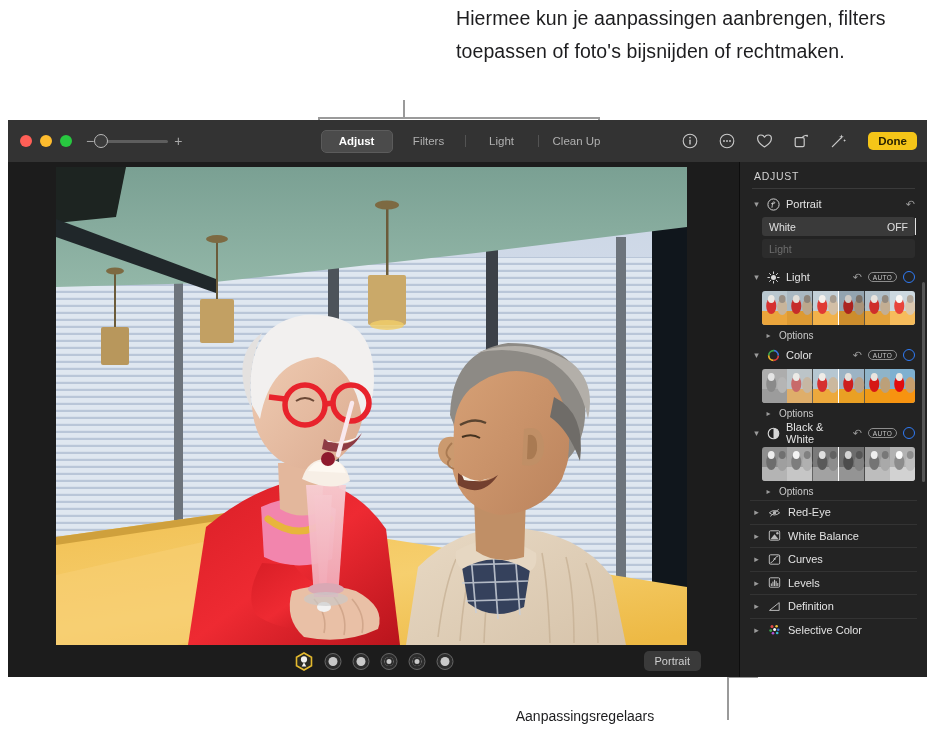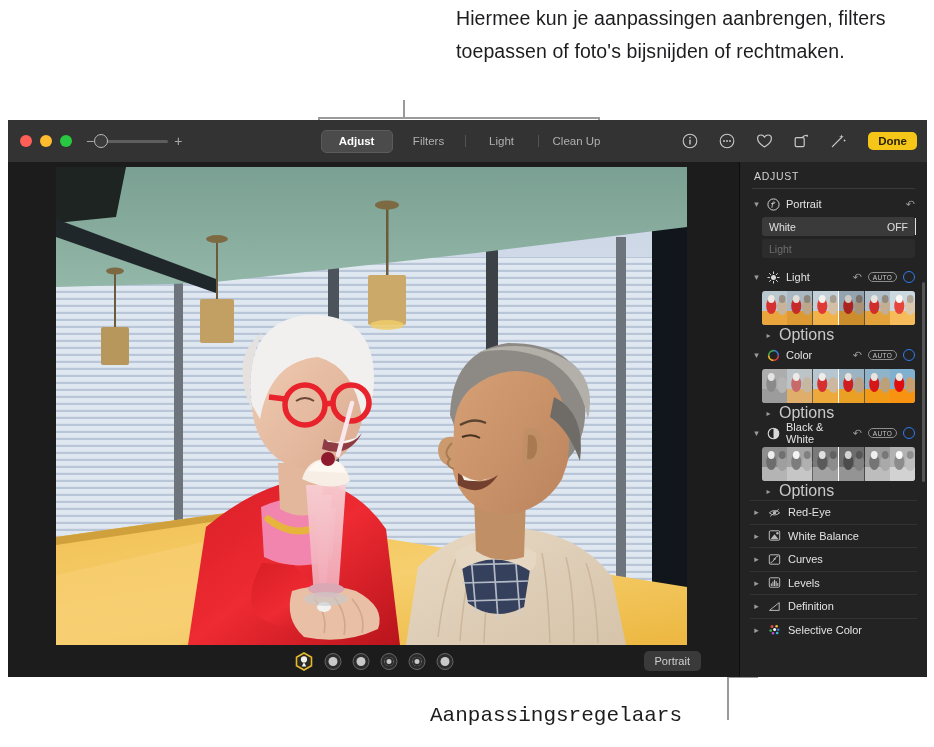--- a/index.html
+++ b/index.html
@@ -17,25 +17,24 @@
     left: 428px; top: 2px; width: 470px;
     font-size: 19.5px;
     line-height: 33px;
     color: #1d1d1f;
     letter-spacing: .1px;
     margin-left: 28px;
   }
   .callout-bottom {
     position: absolute;
     left: 430px; top: 702px; width: 310px;
-    font-size: 21px;
+    font-size: 14px;
     line-height: 28px;
     color: #1d1d1f;
-    text-align: left;
-    font-family: Liberation Mono, monospace;
+    text-align: center;
   }
 
   
   .leader { position: absolute; background: #9a9a9a; }
   #lead-v-main  { left: 403px; top: 100px;  width: 1.6px; height: 18px; }
   #lead-h-main  { left: 318px; top: 117px;  width: 282px; height: 1.6px; }
   #lead-v-left  { left: 318px; top: 117px;  width: 1.6px; height: 16px; }
   #lead-v-right { left: 598px; top: 117px;  width: 1.6px; height: 16px; }
 
   
@@ -280,21 +279,21 @@
   }
   .fs-cell { flex: 1; position: relative; }
   .fs-div { width: 1.5px; background: #ffffff; }
 
   .options-row {
     display: flex; align-items: center; gap: 6px;
     padding: 2px 2px 3px 14px;
     height: 17px;
   }
   .options-row .chev { font-size: 8px; }
-  .options-row .olbl { font-size: 16px; color: #c9c9c9; }
+  .options-row .olbl { font-size: 10px; color: #c9c9c9; }
 
   .list-row {
     display: flex; align-items: center;
     height: 23.5px; gap: 7px;
     padding: 0 2px;
     border-top: 1px solid #333333;
   }
   .list-row .lname { font-size: 11px; color: #e2e2e2; }
 
   .sb-footer {

